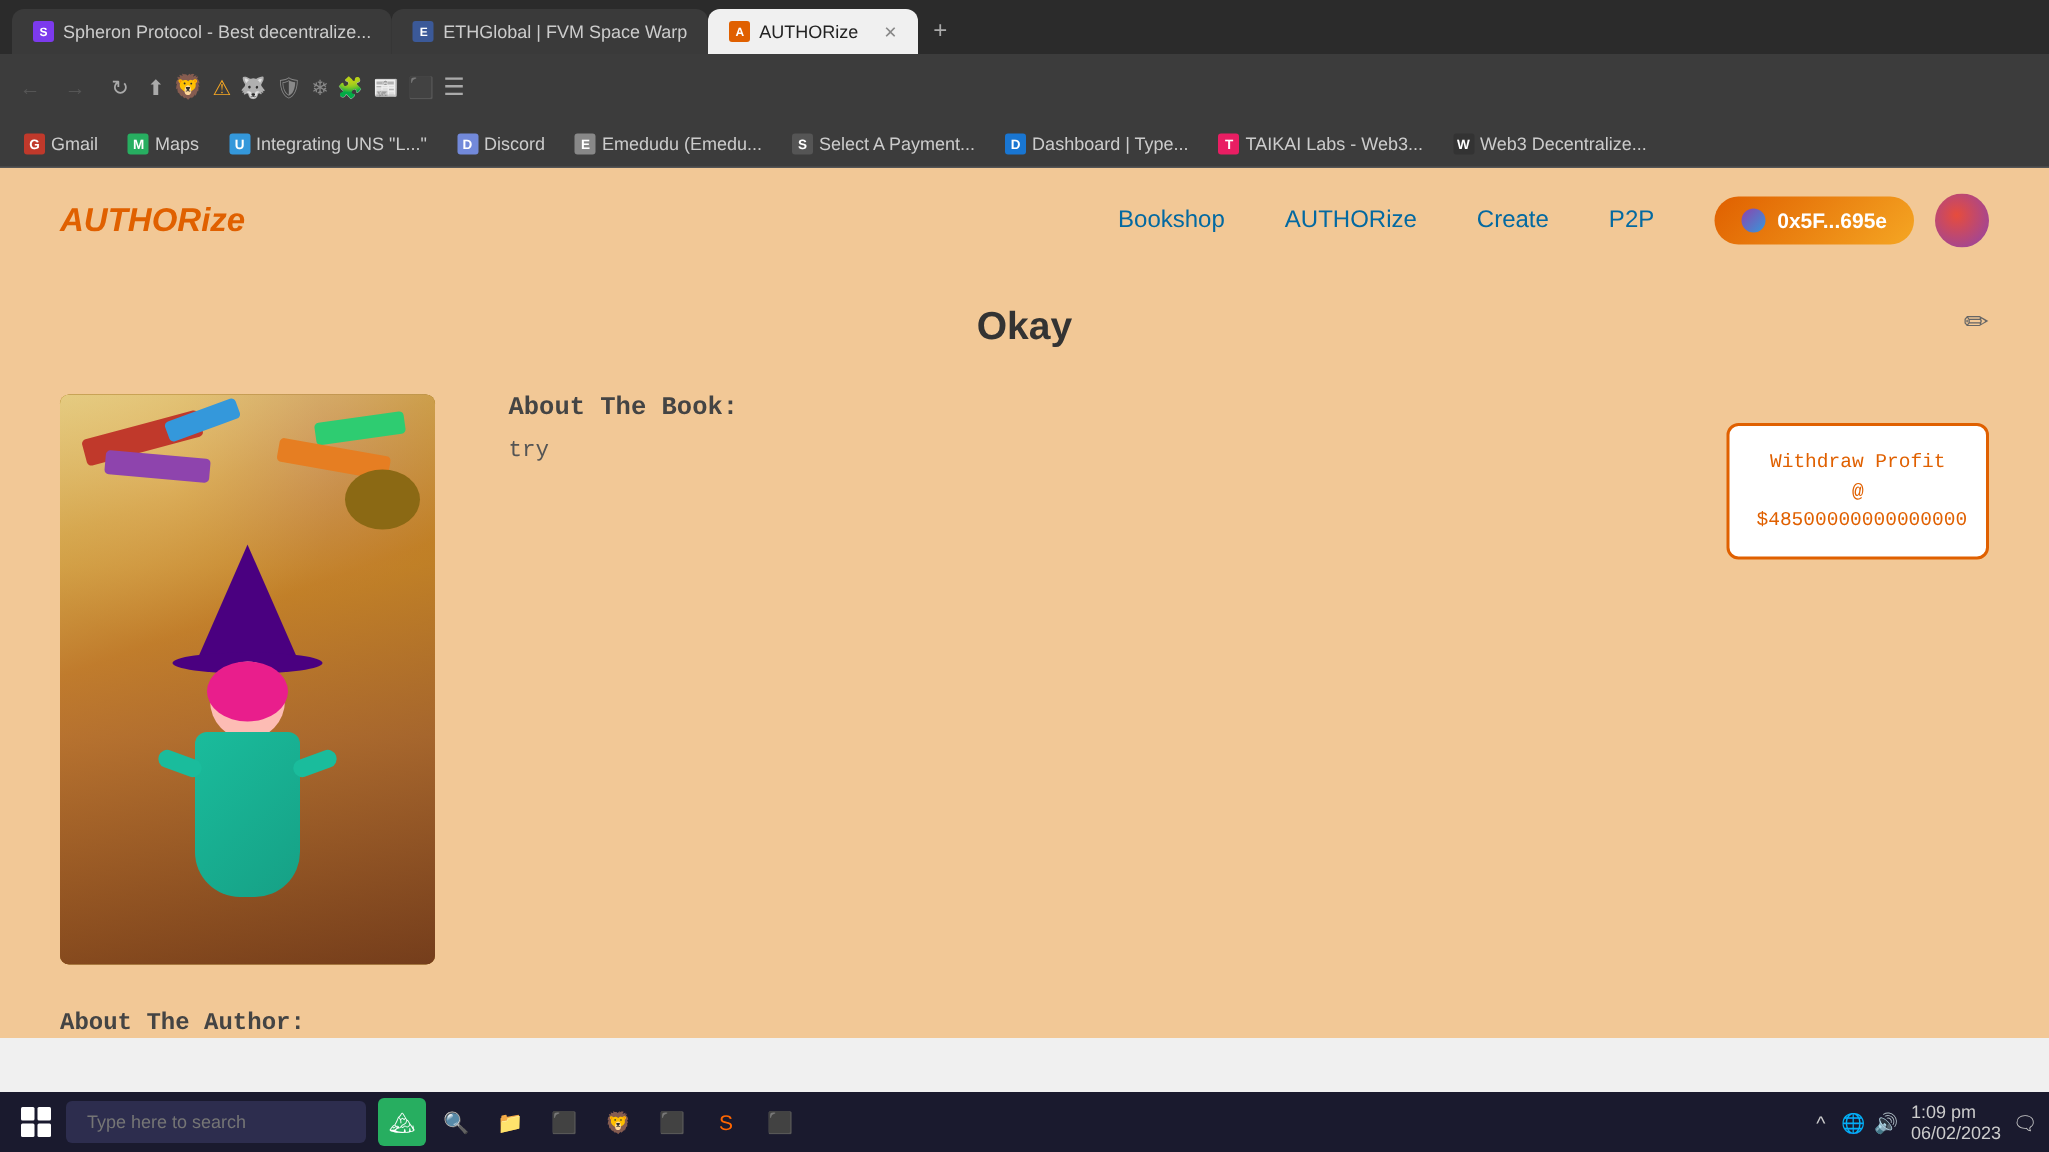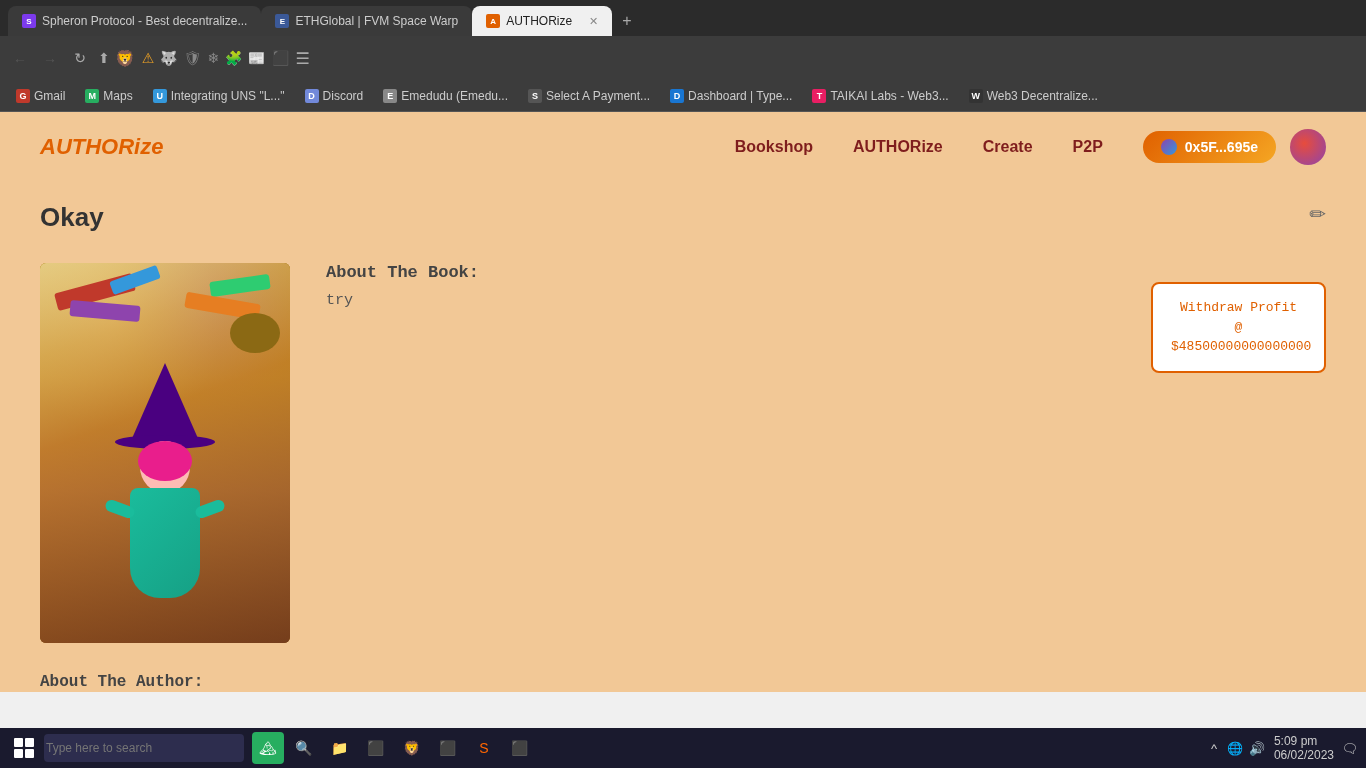--- a/index.html
+++ b/index.html
@@ -166,25 +166,25 @@
     }
 
     .nav-links {
       display: flex;
       align-items: center;
       gap: 40px;
       margin-right: 40px;
     }
 
     .nav-link {
-      color: #7f1d1d;
+      color: #0369a1;
       font-size: 16px;
       text-decoration: none;
       cursor: pointer;
-      font-weight: 700;
+      font-weight: 400;
     }
 
     .wallet-btn {
       background: linear-gradient(135deg, #e06000, #f5a623);
       color: white;
       border: none;
       border-radius: 20px;
       padding: 8px 18px;
       font-size: 14px;
       cursor: pointer;
@@ -220,38 +220,39 @@
       background: radial-gradient(circle at 40% 40%, #e74c3c, #8e44ad);
     }
 
     
     .main-content {
       padding: 20px 40px;
       position: relative;
     }
 
     .book-title {
+      text-align: center;
       font-size: 26px;
       font-weight: bold;
       color: #333;
       margin-bottom: 30px;
     }
 
     .edit-icon {
       position: absolute;
       right: 40px;
       top: 20px;
       color: #666;
       font-size: 20px;
       cursor: pointer;
     }
 
     .content-area {
       display: flex;
-      gap: 36px;
+      gap: 49px;
       align-items: flex-start;
     }
 
     .book-cover {
       width: 250px;
       min-width: 250px;
       height: 380px;
       border-radius: 6px;
       overflow: hidden;
       background: #8b6914;
@@ -363,21 +364,21 @@
 
     .start-icon div {
       background: white;
       border-radius: 1px;
     }
 
     .taskbar-search {
       background: #2d2d4e;
       border: none;
       border-radius: 4px;
-      padding: 4px 2px;
+      padding: 4px 14px;
       color: #aaa;
       font-size: 12px;
       width: 200px;
       height: 28px;
       outline: none;
     }
 
     .taskbar-apps {
       display: flex;
       align-items: center;
@@ -627,18 +628,18 @@
       <span style="color:#aaa;font-size:14px;">⬛</span>
     </div>
   </div>
   <div class="taskbar-right">
     <div class="taskbar-icons">
       <span class="taskbar-icon">^</span>
       <span class="taskbar-icon">🌐</span>
       <span class="taskbar-icon">🔊</span>
     </div>
     <div>
-      <div>5:09 pm</div>
+      <div>1:09 pm</div>
       <div>06/02/2023</div>
     </div>
     <span class="taskbar-icon">🗨</span>
   </div>
 </div>
 
 </body></html>

